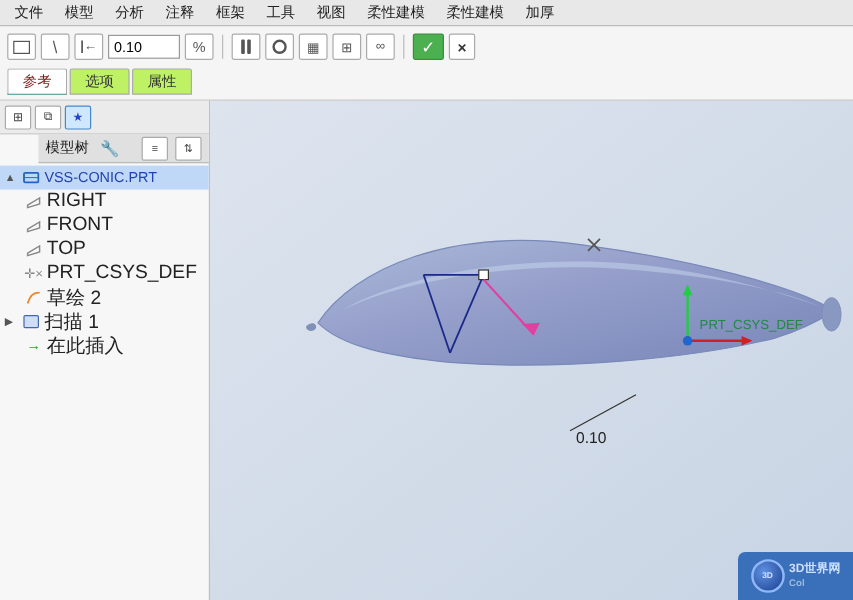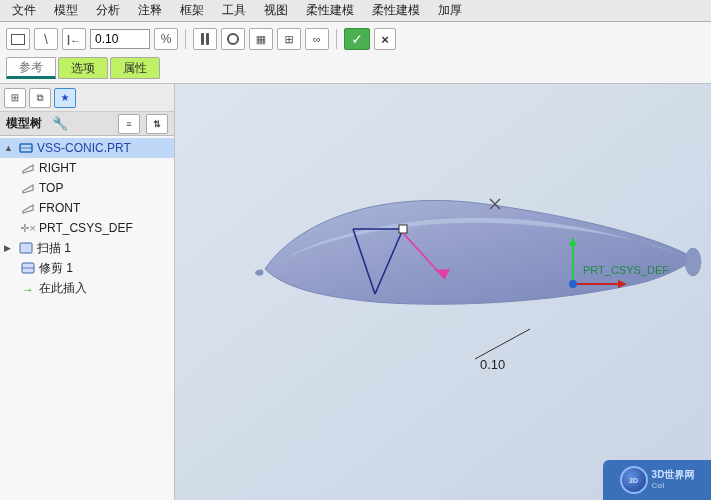--- a/index.html
+++ b/index.html
@@ -121,22 +121,22 @@
       background: #bef264;
       border-radius: 2px 2px 0 0;
       cursor: pointer;
       font-size: 12px;
       color: #333;
       display: flex;
       align-items: center;
     }
     .tab-btn.active {
       background: #ffffff;
-      border-bottom: 3px solid #0f766e;
-      color: #737373;
+      border-bottom: 1px solid #0f766e;
+      color: #7f1d1d;
     }
 
     
     .main-area {
       display: flex;
       height: calc(500px - 22px - 62px);
     }
 
     
     .left-panel {
@@ -170,23 +170,24 @@
     }
 
     .tree-header {
       height: 24px;
       background: #e0e0e0;
       border-bottom: 1px solid #bbb;
       display: flex;
       align-items: center;
       padding: 0 6px;
       font-size: 12px;
-      font-weight: bold;
+      font-weight: normal;
       color: #222;
       gap: 6px;
+      margin-left: 32px;
     }
     .tree-content {
       flex: 1;
       overflow: auto;
       padding: 2px 0;
     }
     .tree-item {
       display: flex;
       align-items: center;
       padding: 1px 4px;
@@ -199,21 +200,21 @@
     .tree-item .indent { width: 16px; flex-shrink: 0; }
     .tree-item .item-icon {
       width: 16px;
       height: 16px;
       margin-right: 3px;
       flex-shrink: 0;
       display: flex;
       align-items: center;
       justify-content: center;
     }
-    .tree-item .item-label { font-size: 12px; }
+    .tree-item .item-label { font-size: 16px; }
     .expand-arrow {
       width: 12px;
       font-size: 9px;
       color: #555;
       margin-right: 2px;
     }
 
     
     .viewport {
       flex: 1;
@@ -229,21 +230,21 @@
       left: 0;
       width: 100%;
       height: 100%;
     }
 
     
     .bottom-bar {
       position: absolute;
       bottom: 0;
       right: 0;
-      width: 108px;
+      width: 96px;
       height: 40px;
       background: #3a6fba;
       border-radius: 6px 0 0 0;
       display: flex;
       align-items: center;
       justify-content: center;
       gap: 4px;
     }
     .logo-circle {
       width: 28px;
@@ -420,63 +421,62 @@
         <span class="item-label">RIGHT</span>
       </div>
 
       <div class="tree-item">
         <div class="indent"></div>
         <div class="item-icon">
           <svg width="14" height="14" viewBox="0 0 14 14">
             <polygon points="2,10 12,4 12,9 2,12" fill="none" stroke="#888" stroke-width="1.2"></polygon>
           </svg>
         </div>
-        <span class="item-label">TOP</span>
+        <span class="item-label">FRONT</span>
       </div>
 
       <div class="tree-item">
         <div class="indent"></div>
         <div class="item-icon">
           <svg width="14" height="14" viewBox="0 0 14 14">
             <polygon points="2,10 12,4 12,9 2,12" fill="none" stroke="#888" stroke-width="1.2"></polygon>
           </svg>
         </div>
-        <span class="item-label">FRONT</span>
+        <span class="item-label">TOP</span>
       </div>
 
       <div class="tree-item">
         <div class="indent"></div>
         <div class="item-icon">
           <span style="font-size:11px;color:#888;">✛×</span>
         </div>
         <span class="item-label">PRT_CSYS_DEF</span>
       </div>
 
 
+      <div class="tree-item">
+        <div class="indent"></div>
+        <div class="item-icon">
+          <svg width="14" height="14" viewBox="0 0 14 14">
+            <path d="M2,12 Q5,2 12,3" fill="none" stroke="#e8882a" stroke-width="1.5"></path>
+          </svg>
+        </div>
+        <span class="item-label">草绘 2</span>
+      </div>
 
       <div class="tree-item">
         <div class="expand-arrow">▶</div>
         <div class="item-icon">
           <svg width="14" height="14" viewBox="0 0 14 14">
             <rect x="1" y="2" width="12" height="10" rx="1" fill="#d0ddf8" stroke="#4466aa" stroke-width="1"></rect>
           </svg>
         </div>
         <span class="item-label">扫描 1</span>
       </div>
 
-      <div class="tree-item">
-        <div class="indent"></div>
-        <div class="item-icon">
-          <svg width="14" height="14" viewBox="0 0 14 14">
-            <rect x="1" y="2" width="12" height="10" rx="1" fill="#d0ddf8" stroke="#4466aa" stroke-width="1"></rect>
-            <line x1="1" y1="7" x2="13" y2="7" stroke="#4466aa" stroke-width="0.8"></line>
-          </svg>
-        </div>
-        <span class="item-label">修剪 1</span>
-      </div>
 
       <div class="tree-item">
         <div class="indent"></div>
         <div class="item-icon">
           <span style="font-size:12px;color:#22aa22;">→</span>
         </div>
         <span class="item-label">在此插入</span>
       </div>
 
     </div>

